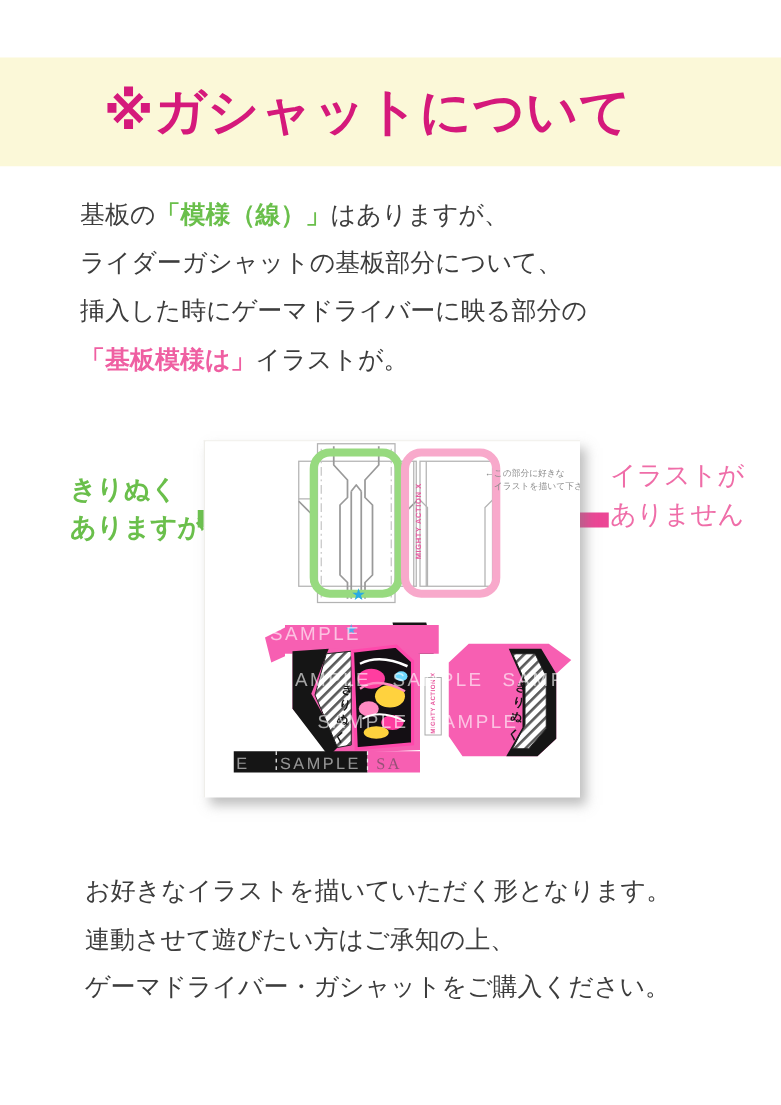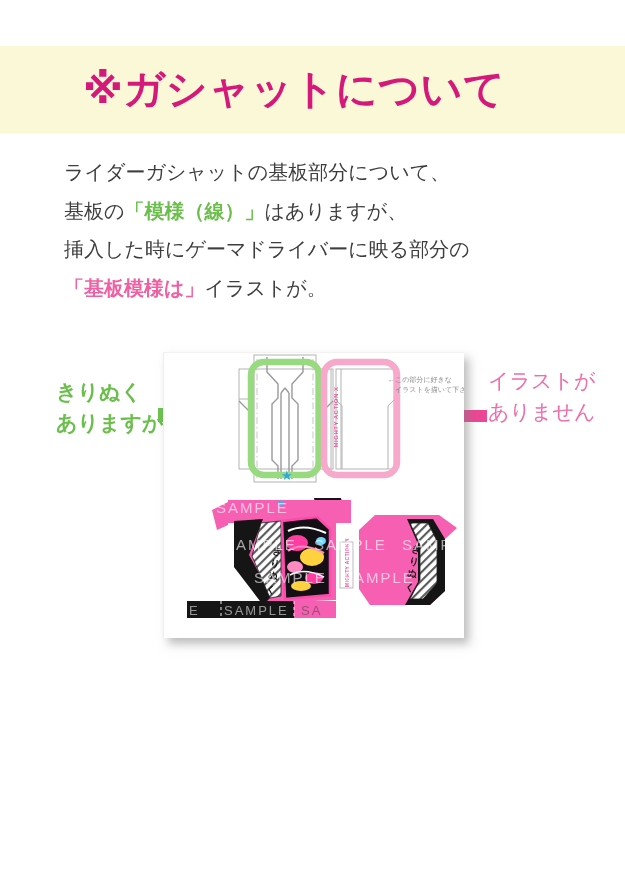--- a/index.html
+++ b/index.html
@@ -37,34 +37,34 @@
             font-size:6px;letter-spacing:.5px;color:#e85a9f;font-weight:700;}
   .vtxt-bot{left:160px;top:208px;width:46px;text-align:center;transform:rotate(-90deg);
             font-size:5px;letter-spacing:.3px;color:#e85a9f;font-weight:700;}
   .star-top{left:117px;top:115px;font-size:13px;color:#29abe2;}
   .star-craft{left:112px;top:144px;font-size:11px;color:#55a7e8;}
   .kirinuku{writing-mode:vertical-rl;font-size:9.5px;letter-spacing:2px;color:#141414;font-weight:700;}
   .kn-left{left:104px;top:186px;transform:rotate(9deg);}
   .kn-right{left:243px;top:184px;transform:rotate(9deg);}
   .wm{font-size:15px;letter-spacing:2px;color:rgba(255,255,255,.62);}
   .wm-bar{font-size:13px;letter-spacing:2px;color:rgba(255,255,255,.55);}
-  .wm-bar-pink{font-size:13px;letter-spacing:2px;color:rgba(70,70,70,.55);}
+  .wm-bar-pink{font-size:13px;letter-spacing:2px;color:rgba(70,70,70,.55);font-family:Liberation Serif, serif;}
 </style>
 </head>
 <body>
 
 <div class="page">
 
   <div class="title-band">
     <h1 class="title-text">※ガシャットについて</h1>
   </div>
 
   <div class="para intro">
+    <div><span>基板の</span><span class="hl-green">「模様（線）」</span><span>はありますが、</span></div>
     <div><span>ライダーガシャットの基板部分について、</span></div>
-    <div><span>基板の</span><span class="hl-green">「模様（線）」</span><span>はありますが、</span></div>
     <div><span>挿入した時にゲーマドライバーに映る部分の</span></div>
     <div><span class="hl-pink">「基板模様は」</span><span>イラストが。</span></div>
   </div>
 
   <div class="lbl lbl-green">
     <div>きりぬく</div>
     <div>ありますが</div>
   </div>
 
   <svg class="arrow" style="left:158px;top:394px;" width="86" height="42">
@@ -173,14 +173,19 @@
     <div class="ov wm" style="left:60px;top:183px;">SAMPLE</div>
     <div class="ov wm" style="left:150px;top:183px;">SAMPLE</div>
     <div class="ov wm" style="left:238px;top:183px;">SAMPLE</div>
     <div class="ov wm" style="left:90px;top:216px;">SAMPLE</div>
     <div class="ov wm" style="left:178px;top:216px;">SAMPLE</div>
     <div class="ov wm-bar" style="left:25px;top:250px;">E</div>
     <div class="ov wm-bar" style="left:60px;top:250px;">SAMPLE</div>
     <div class="ov wm-bar-pink" style="left:137px;top:250px;">SA</div>
   </div>
 
+  <div class="para outro">
+    <div>お好きなイラストを描いていただく形となります。</div>
+    <div>連動させて遊びたい方はご承知の上、</div>
+    <div>ゲーマドライバー・ガシャットをご購入ください。</div>
+  </div>
 
 </div>
 
 </body></html>

